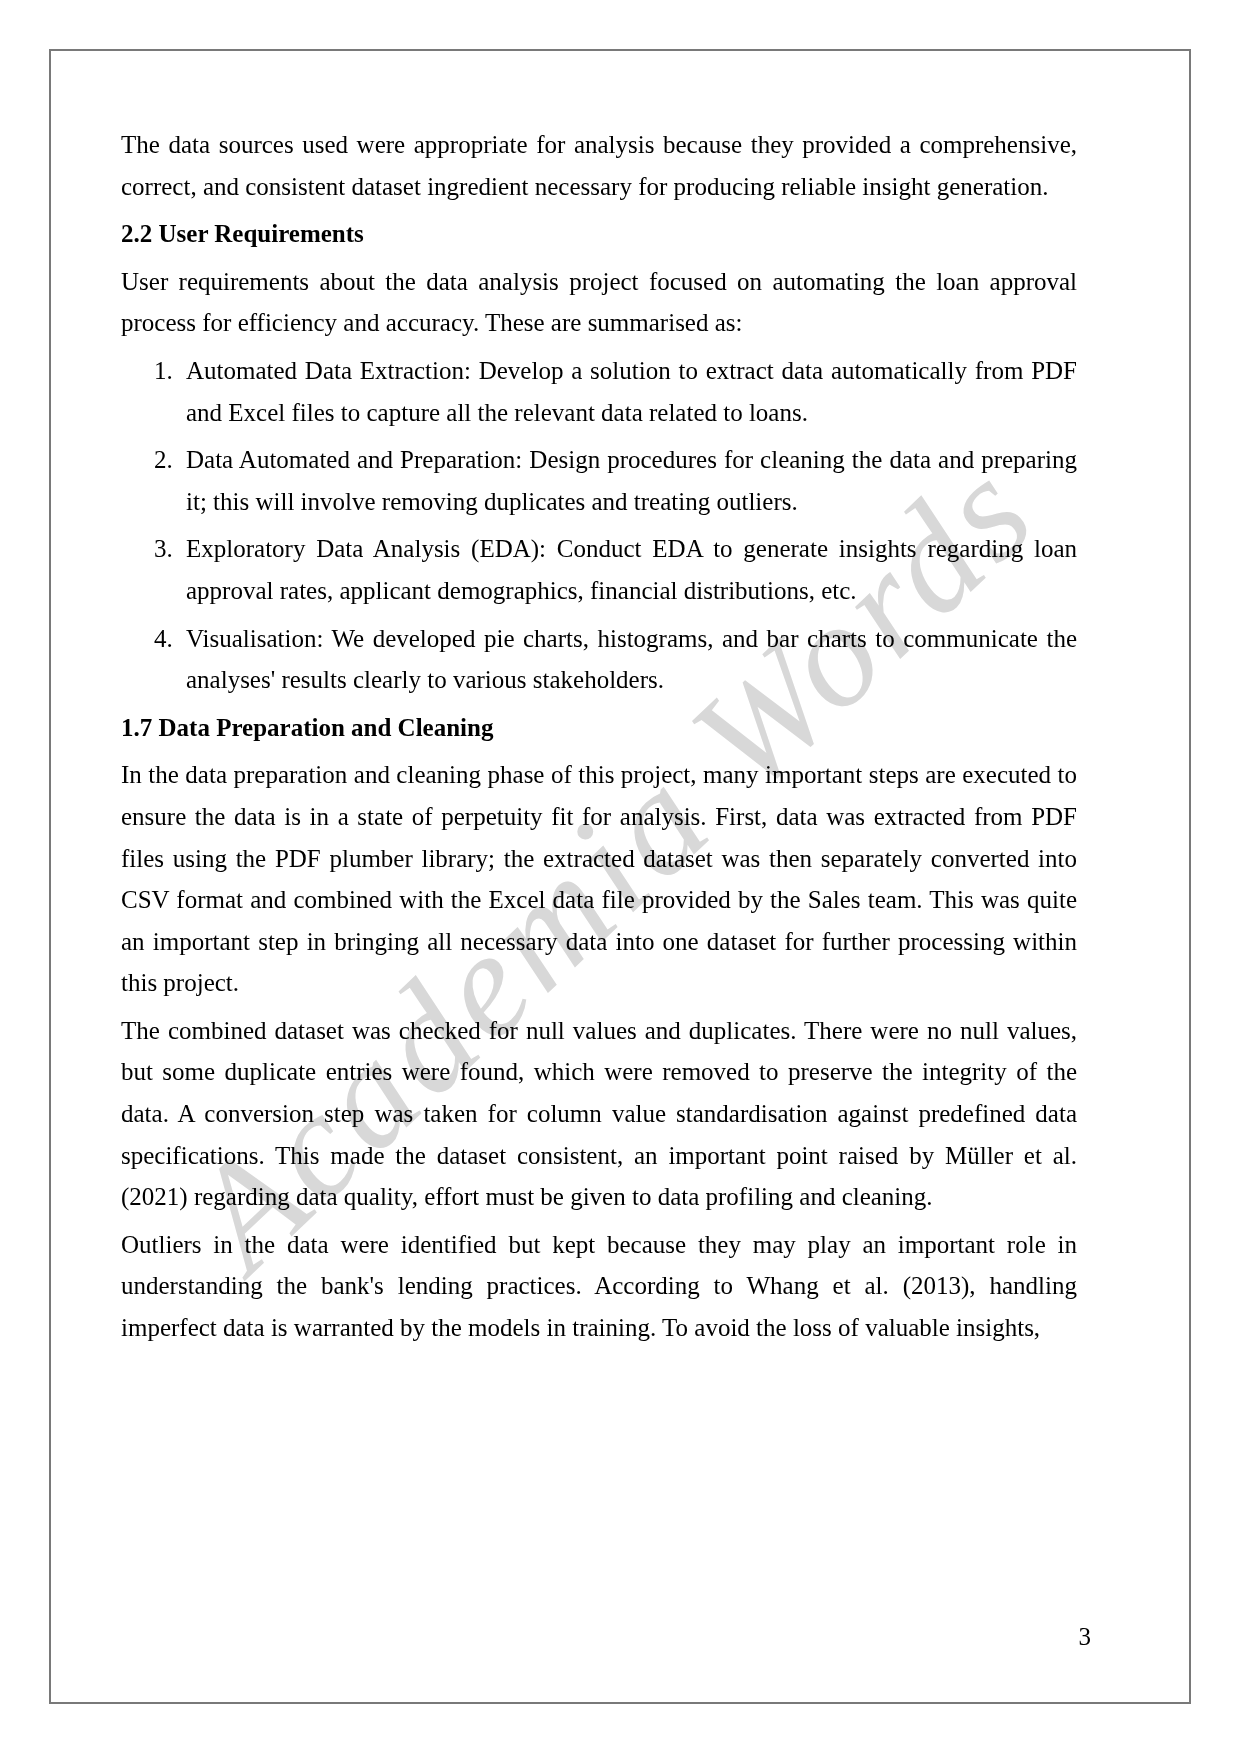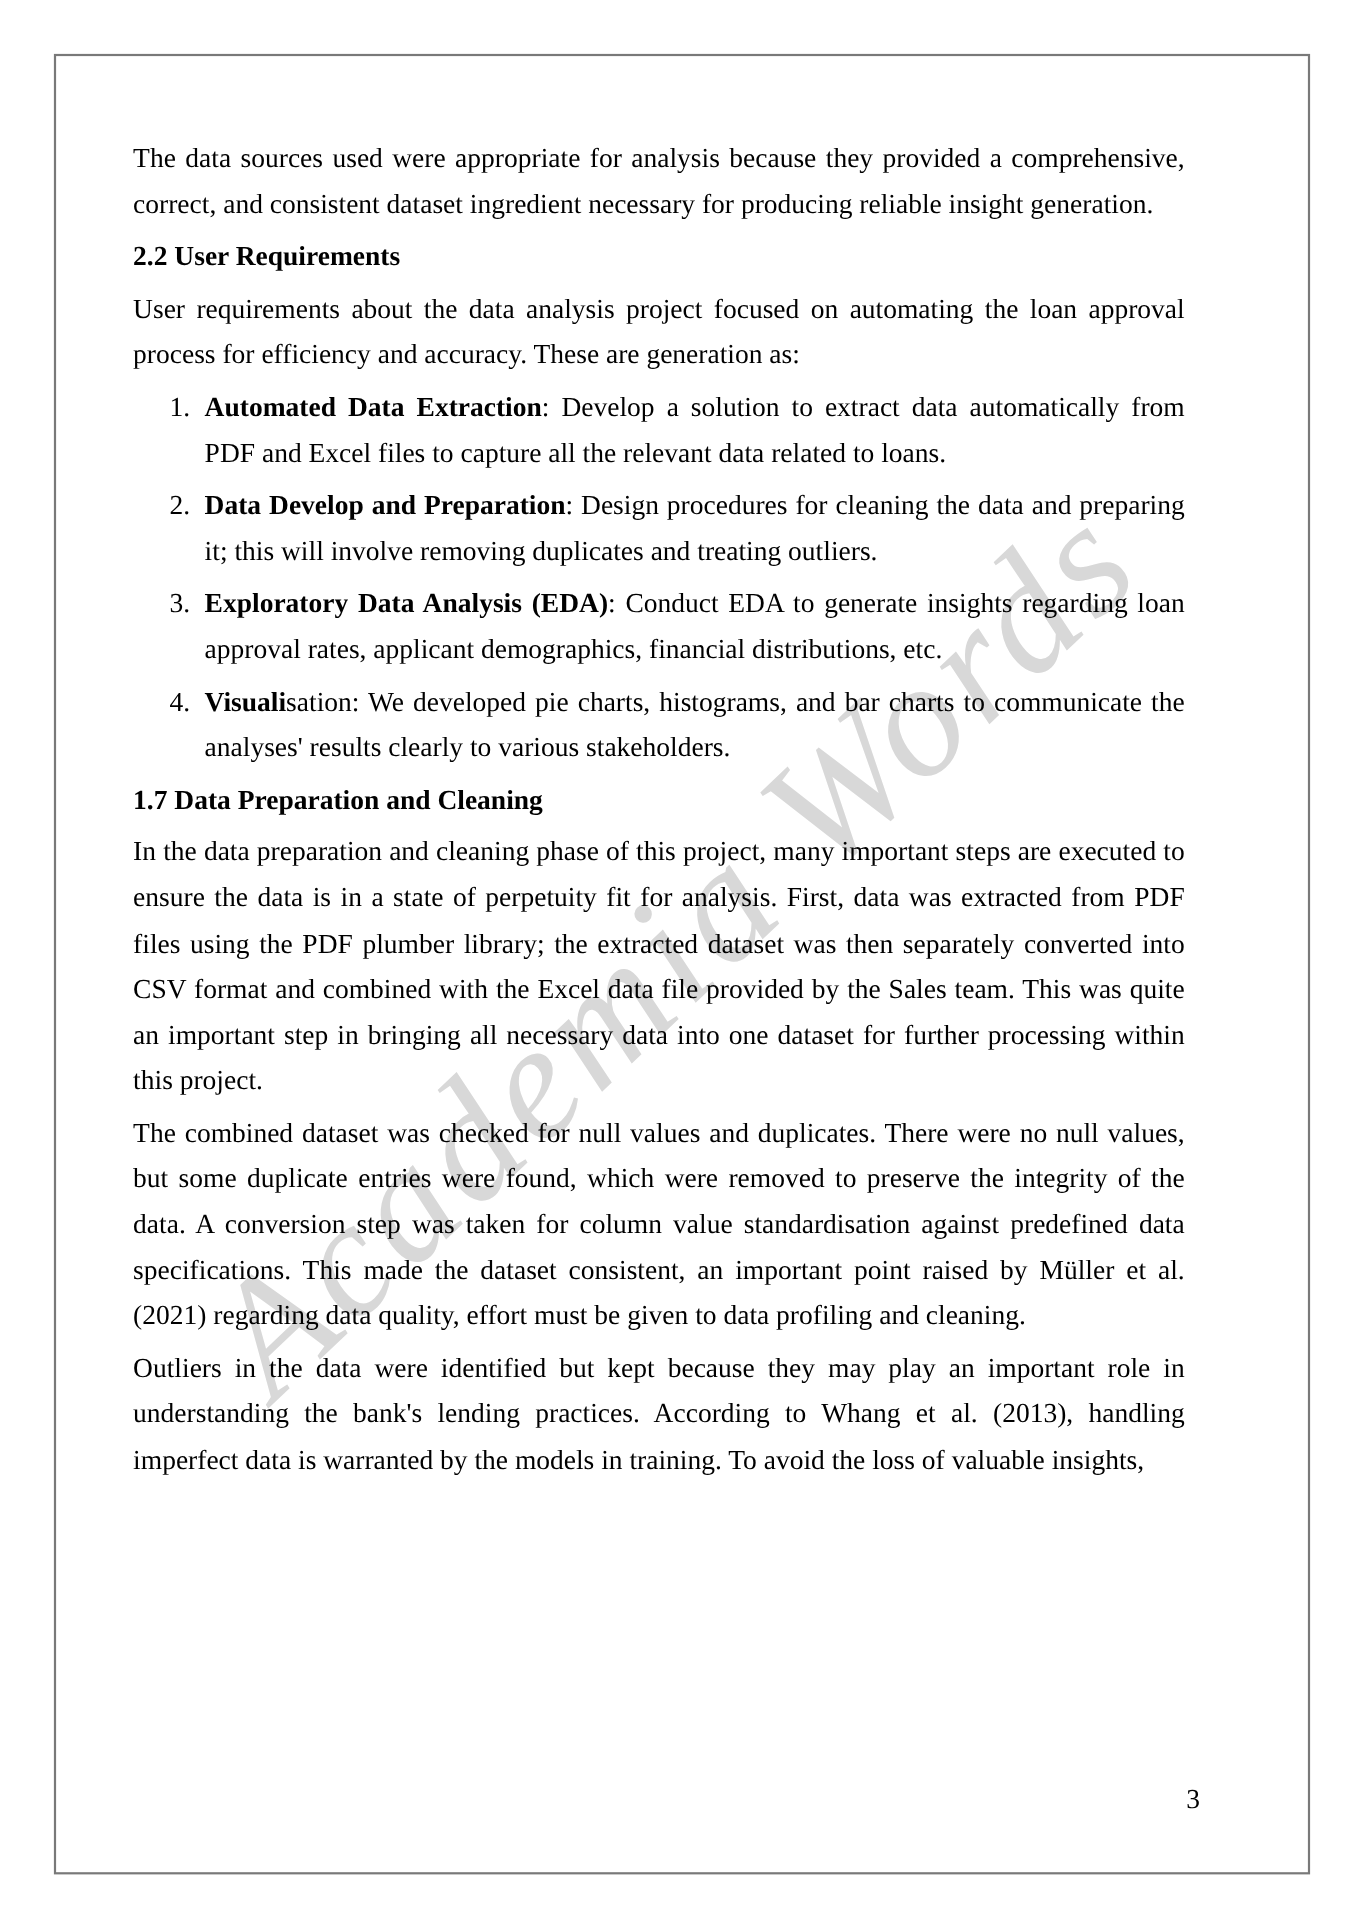--- a/index.html
+++ b/index.html
@@ -57,21 +57,21 @@
     position: relative;
     padding-left: 65px;
     margin: 0 0 6px 0;
     text-align: justify;
   }
   .list-item .num {
     position: absolute;
     left: 33px;
     top: 0;
   }
-  .bold { font-weight: bold; }
+  .bold { font-weight: normal; }
   .page-number {
     position: absolute;
     left: 135px;
     top: 1616px;
     width: 956px;
     text-align: right;
     font-size: 25px;
     line-height: 41.6px;
     z-index: 2;
   }
@@ -84,30 +84,30 @@
   <div class="frame" style="border-color: rgb(121, 121, 121);"></div>
 
   <div class="watermark" style="color: rgb(216, 216, 216);">Academia Words</div>
 
   <div class="content">
 
     <p>The data sources used were appropriate for analysis because they provided a comprehensive, correct, and consistent dataset ingredient necessary for producing reliable insight generation.</p>
 
     <div class="heading">2.2 User Requirements</div>
 
-    <p>User requirements about the data analysis project focused on automating the loan approval process for efficiency and accuracy. These are generation as:</p>
+    <p>User requirements about the data analysis project focused on automating the loan approval process for efficiency and accuracy. These are summarised as:</p>
 
     <div class="list-item">
       <span class="num">1.</span>
       <span class="bold">Automated Data Extraction</span><span>: Develop a solution to extract data automatically from PDF and Excel files to capture all the relevant data related to loans.</span>
     </div>
 
     <div class="list-item">
       <span class="num">2.</span>
-      <span class="bold">Data Develop and Preparation</span><span>: Design procedures for cleaning the data and preparing it; this will involve removing duplicates and treating outliers.</span>
+      <span class="bold">Data Automated and Preparation</span><span>: Design procedures for cleaning the data and preparing it; this will involve removing duplicates and treating outliers.</span>
     </div>
 
     <div class="list-item">
       <span class="num">3.</span>
       <span class="bold">Exploratory Data Analysis (EDA)</span><span>: Conduct EDA to generate insights regarding loan approval rates, applicant demographics, financial distributions, etc.</span>
     </div>
 
     <div class="list-item">
       <span class="num">4.</span>
       <span class="bold">Visuali</span><span>sation: We developed pie charts, histograms, and bar charts to communicate the analyses' results clearly to various stakeholders.</span>

